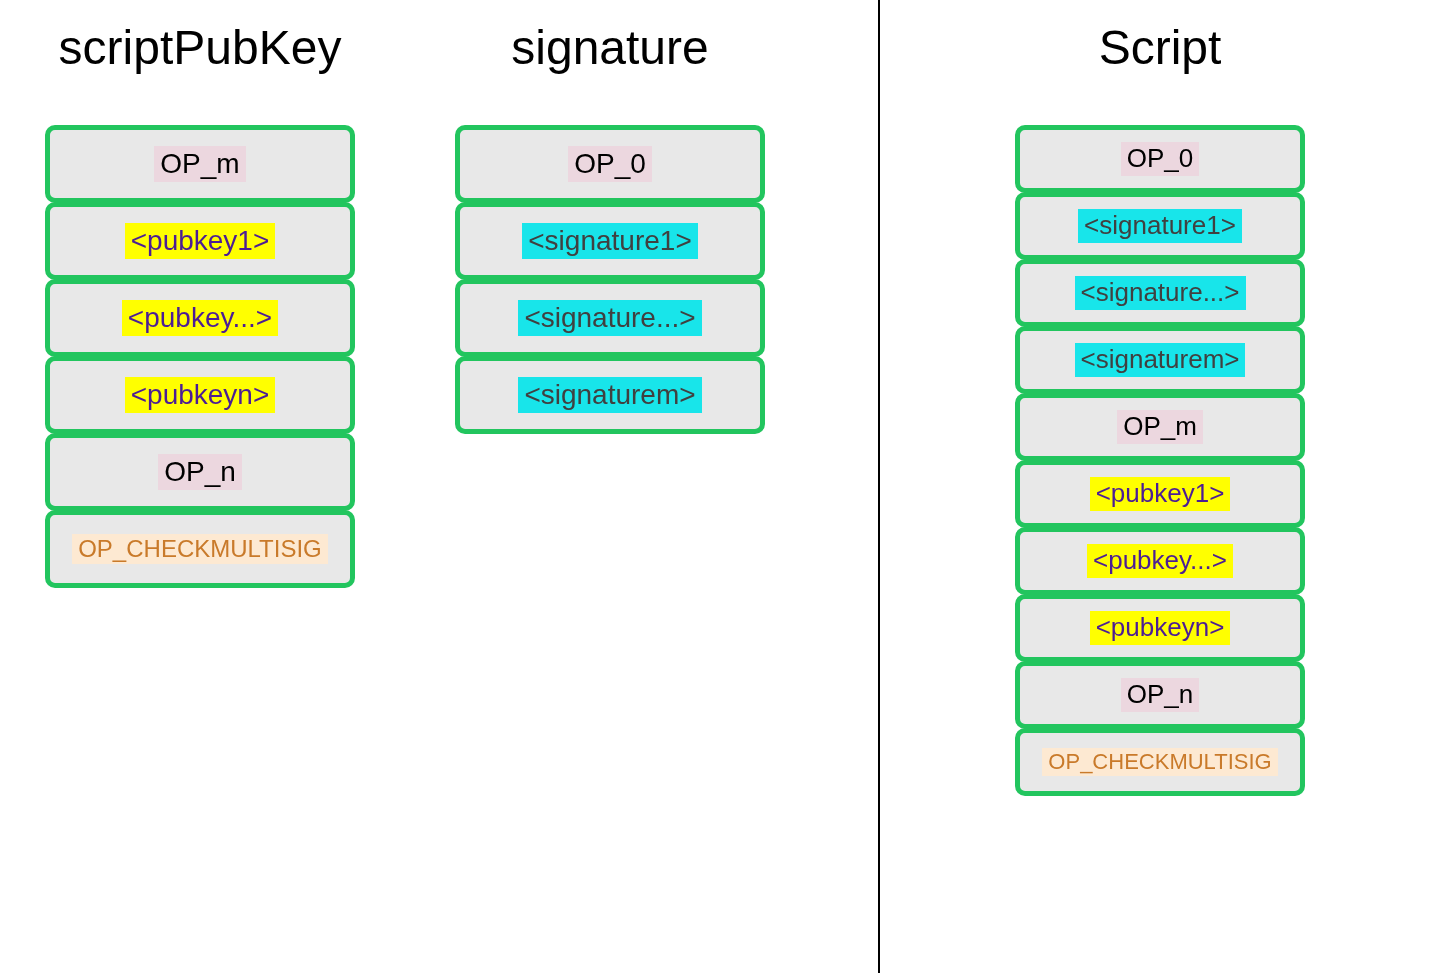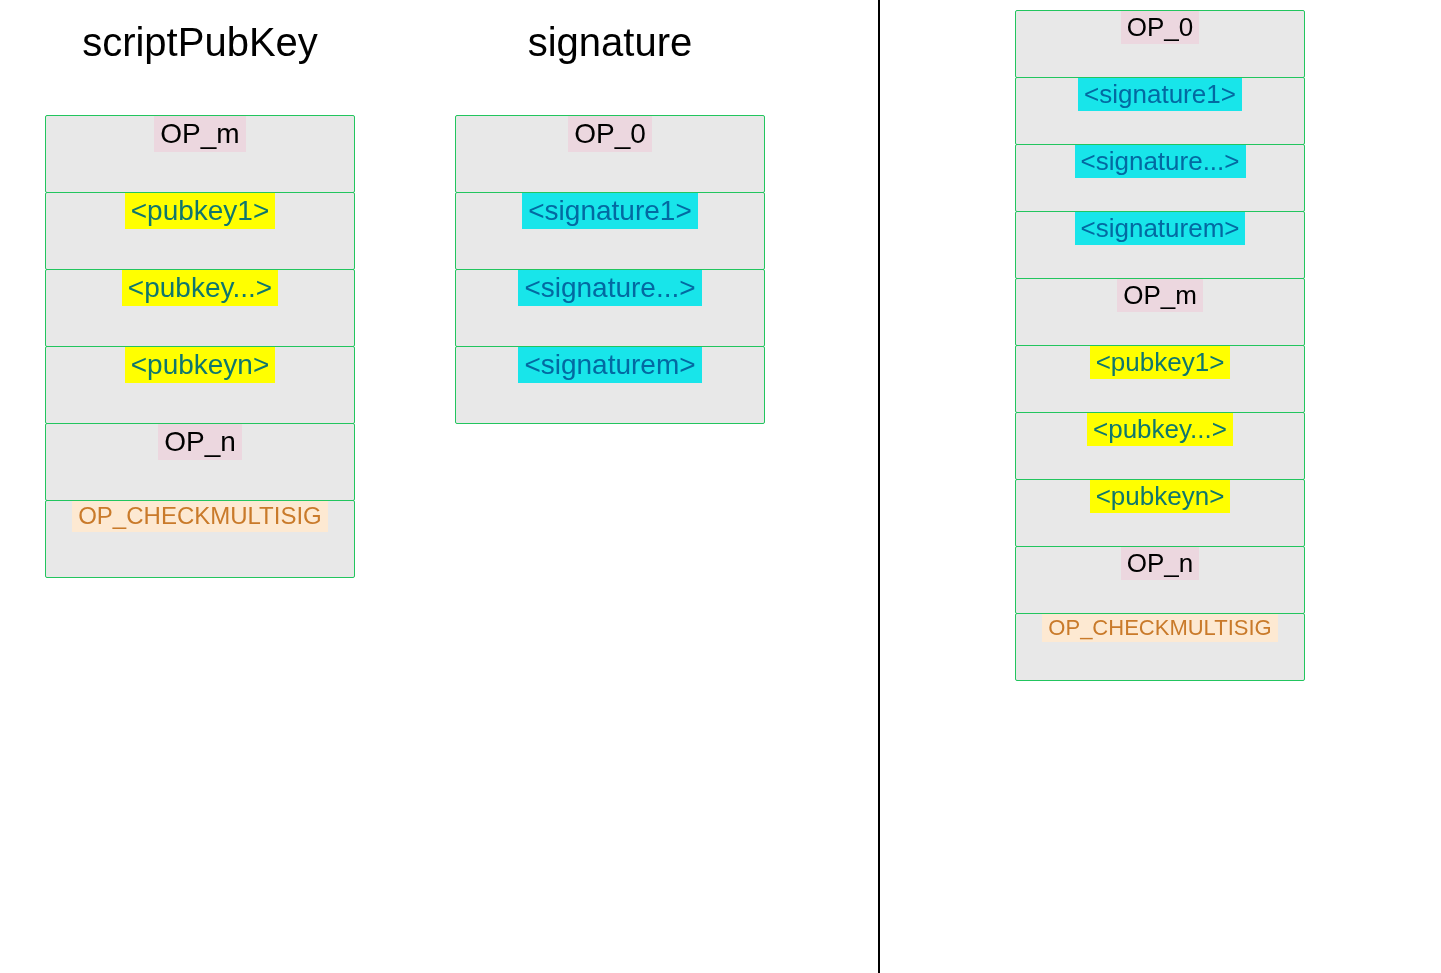--- a/index.html
+++ b/index.html
@@ -9,60 +9,60 @@
     height: 973px;
     background: #ffffff;
     font-family: Arial, Helvetica, sans-serif;
     position: relative;
   }
   .col {
     position: absolute;
     top: 10px;
   }
   .col-title {
-    font-size: 40px;
+    font-size: 48px;
     text-align: center;
     color: #000;
     margin-bottom: 50px;
     margin-top: 10px;
     font-weight: normal;
   }
   .stack {
     display: flex;
     flex-direction: column;
     width: 310px;
     margin: 0 auto;
   }
   .cell {
     background: #e8e8e8;
-    border: 1px solid #22c55e;
-    border-radius: 2px;
+    border: 5px solid #22c55e;
+    border-radius: 10px;
     height: 78px;            
     display: flex;
-    align-items: flex-start;
+    align-items: center;
     justify-content: center;
     margin-top: -1px;
     box-sizing: border-box;
   }
   .cell:first-child { margin-top: 0; }
   .small .cell { height: 68px; }
 
   .label {
     font-size: 28px;
     padding: 1px 6px;
     line-height: 1.2;
     white-space: nowrap;
   }
   .small .label { font-size: 26px; }
   .small .label.multisig { font-size: 22px; }
   .label.multisig { font-size: 24px; }
 
   .hl-pink   { background: #ecd7df; color: #000; }
-  .hl-yellow { background: #ffff00; color: #0f766e; }
-  .hl-cyan   { background: #18e5ea; color: #0369a1; }
+  .hl-yellow { background: #ffff00; color: #4c1d95; }
+  .hl-cyan   { background: #18e5ea; color: #404040; }
   .hl-orange { background: #fde9d2; color: #c97a2a; }
 
   .divider {
     position: absolute;
     top: 0;
     bottom: 0;
     width: 0;
     border-left: 2px solid #000;
   }
 </style>
@@ -107,20 +107,21 @@
       </div>
       <div class="cell">
         <span class="label hl-cyan">&lt;signaturem&gt;</span>
       </div>
     </div>
 </div>
 
 <div class="divider" style="left:878px;"></div>
 
 <div class="col small" style="left:990px; width:340px;">
+  <div class="col-title">Script</div>
   <div class="stack" style="width:290px;">
       <div class="cell">
         <span class="label hl-pink">OP_0</span>
       </div>
       <div class="cell">
         <span class="label hl-cyan">&lt;signature1&gt;</span>
       </div>
       <div class="cell">
         <span class="label hl-cyan">&lt;signature...&gt;</span>
       </div>

